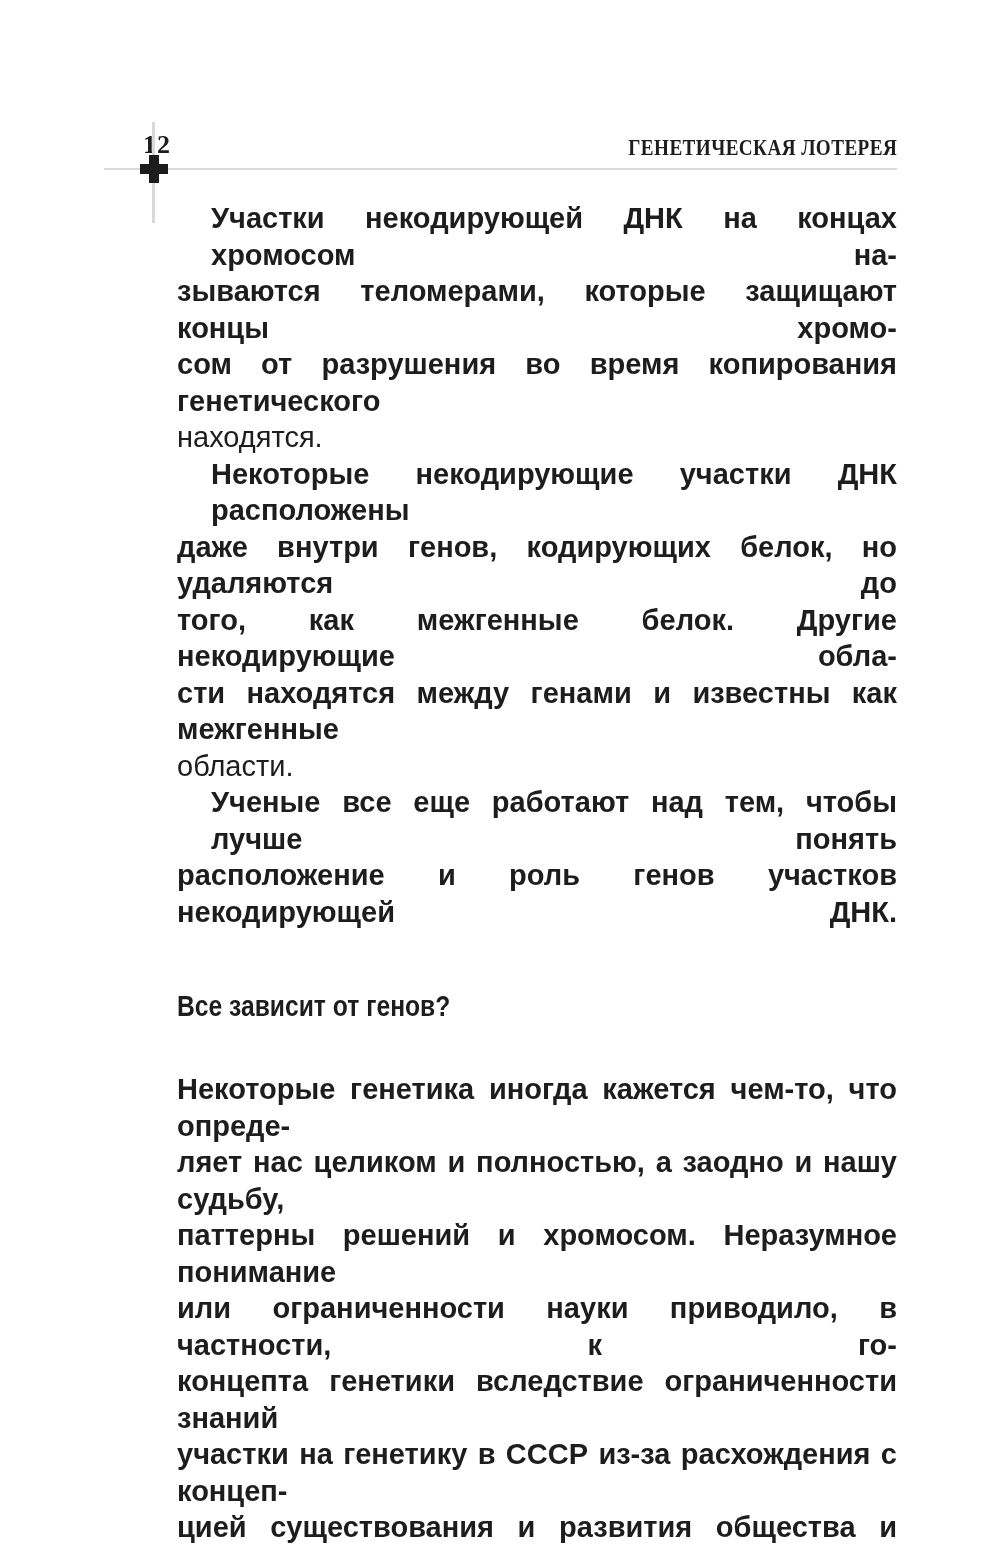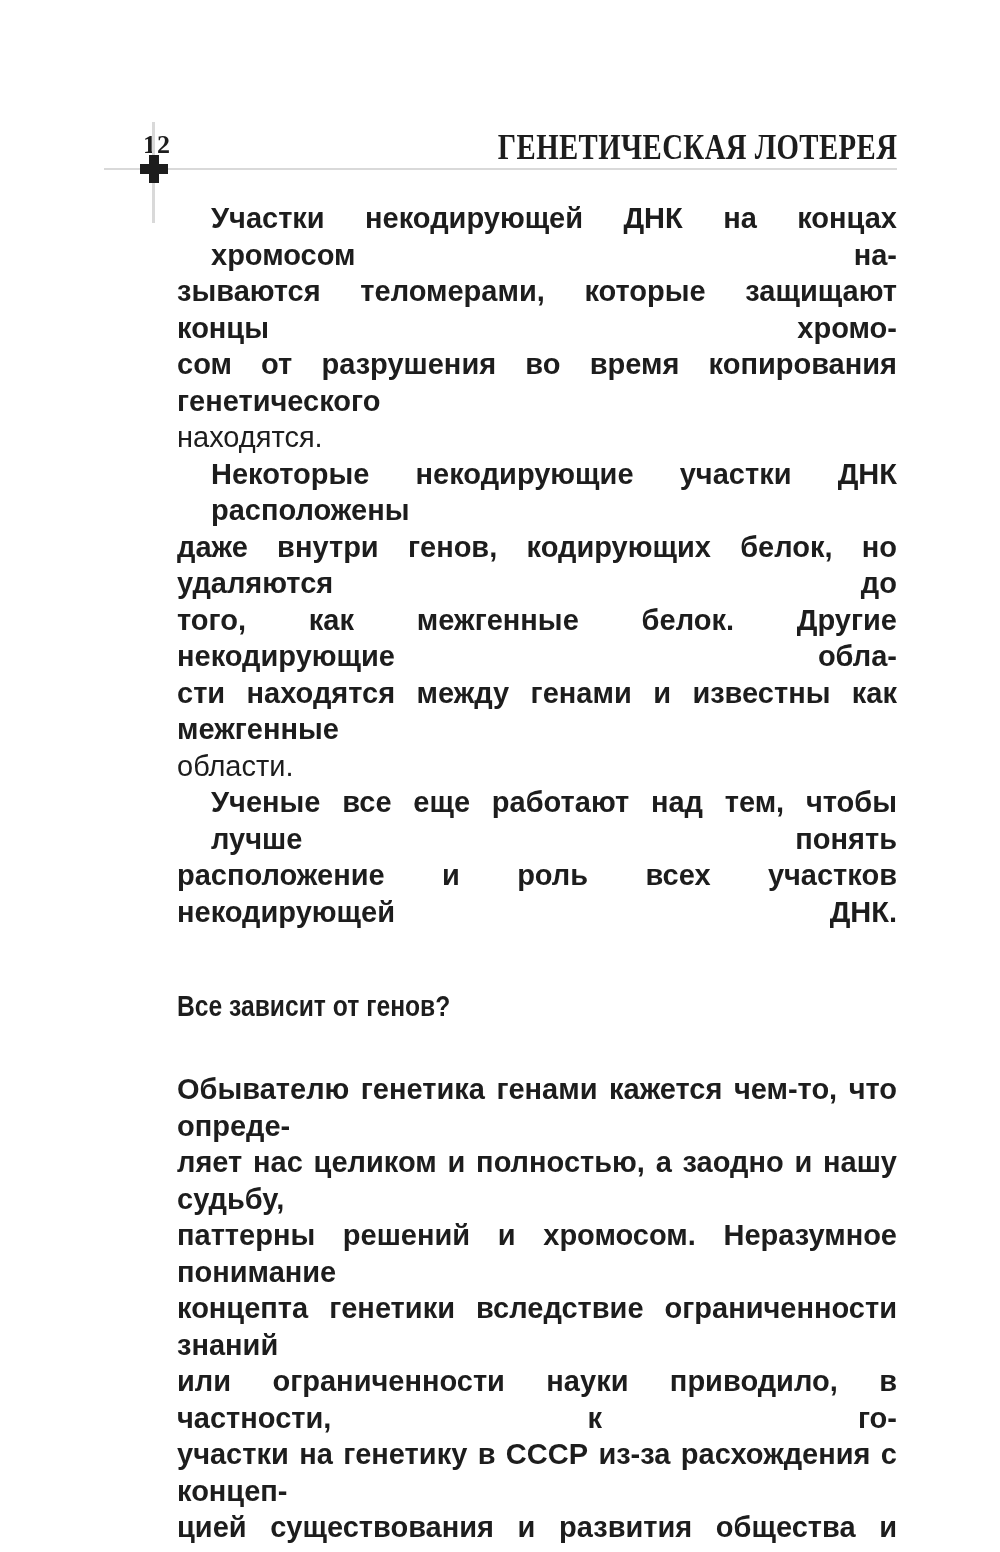--- a/index.html
+++ b/index.html
@@ -23,21 +23,21 @@
     line-height: 26px;
     letter-spacing: 1px;
     margin-left: 40px;
   }
   .running-title {
     position: absolute;
     right: 103px;
     top: 132px;
     font-family: "Liberation Serif", serif;
     font-weight: bold;
-    font-size: 36px;
+    font-size: 24px;
     line-height: 30px;
     letter-spacing: 0.5px;
     white-space: nowrap;
   }
   .running-title .squeeze {
     display: inline-block;
     transform: scaleX(0.80);
     transform-origin: right center;
   }
   .header-rule {
@@ -126,27 +126,27 @@
       </div>
       <div class="paragraph">
         <div class="ln j first-indent">Некоторые некодирующие участки ДНК расположены</div>
         <div class="ln j">даже внутри генов, кодирующих белок, но удаляются до</div>
         <div class="ln j">того, как межгенные белок. Другие некодирующие обла-</div>
         <div class="ln j">сти находятся между генами и известны как межгенные</div>
         <div class="ln">области.</div>
       </div>
       <div class="paragraph">
         <div class="ln j first-indent">Ученые все еще работают над тем, чтобы лучше понять</div>
-        <div class="ln j">расположение и роль всех участков некодирующей ДНК.</div>
+        <div class="ln j">расположение и роль генов участков некодирующей ДНК.</div>
       </div>
       <h2 class="section-heading"><span class="squeeze">Все зависит от генов?</span></h2>
       <div class="paragraph">
-        <div class="ln j">Обывателю генетика генами кажется чем-то, что опреде-</div>
+        <div class="ln j">Некоторые генетика иногда кажется чем-то, что опреде-</div>
         <div class="ln j">ляет нас целиком и полностью, а заодно и нашу судьбу,</div>
         <div class="ln j">паттерны решений и хромосом. Неразумное понимание</div>
+        <div class="ln j">или ограниченности науки приводило, в частности, к го-</div>
         <div class="ln j">концепта генетики вследствие ограниченности знаний</div>
-        <div class="ln j">или ограниченности науки приводило, в частности, к го-</div>
         <div class="ln j">участки на генетику в СССР из-за расхождения с концеп-</div>
         <div class="ln j">цией существования и развития общества и государства.</div>
       </div>
     </main>
 
 </div>
 
 </body></html>

